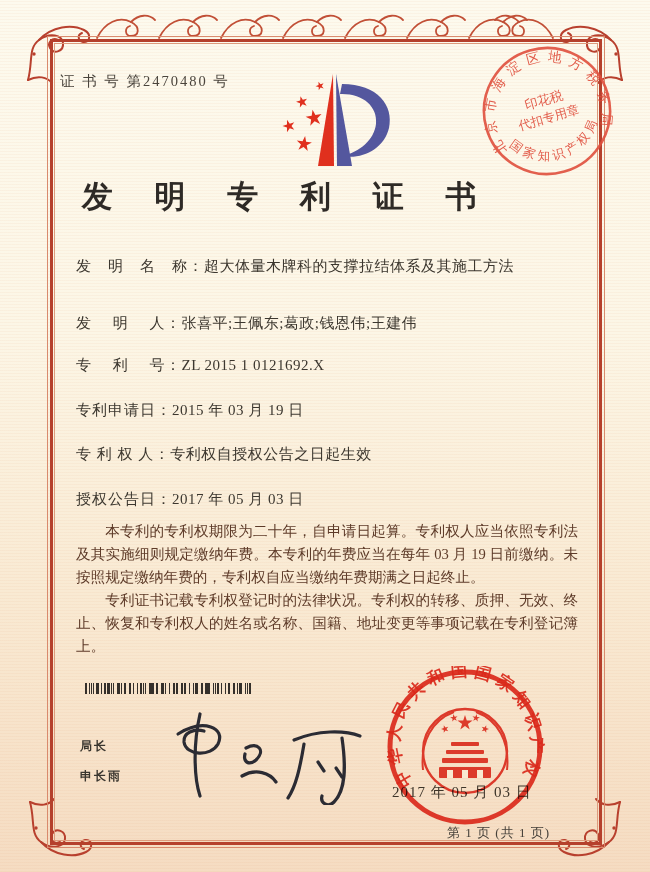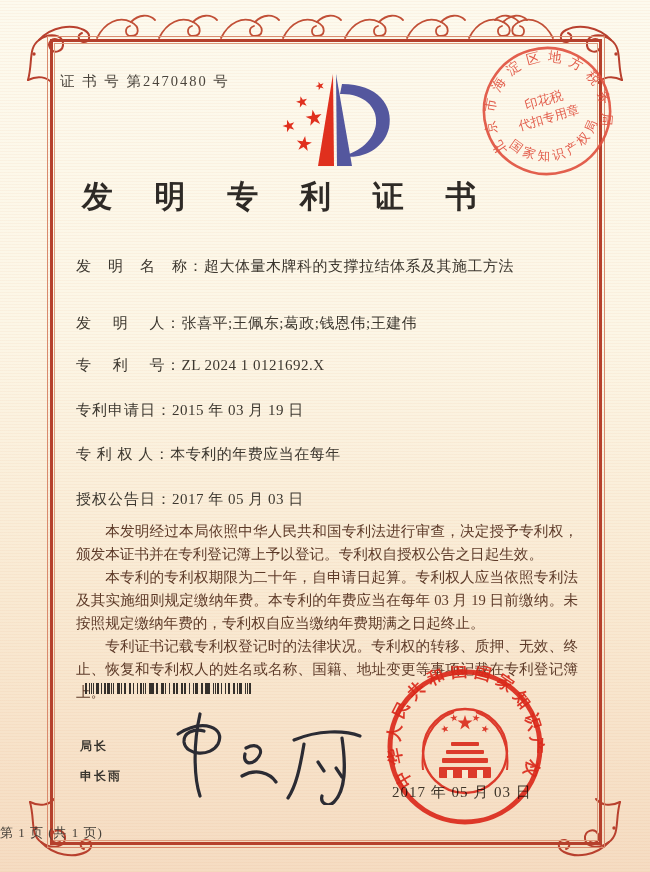--- a/index.html
+++ b/index.html
@@ -34,21 +34,21 @@
     background-image:
       repeating-linear-gradient(90deg,#35302b 0 1.5px,transparent 1.5px 4px),
       repeating-linear-gradient(90deg,#35302b 0 1px,transparent 1px 6.5px),
       repeating-linear-gradient(90deg,#35302b 0 2px,transparent 2px 11px);}
   .director{left:80px;top:731px;font-family:"Liberation Sans",sans-serif;font-weight:bold;
             font-size:12px;color:#3a362f;line-height:30px;letter-spacing:2px;}
   .sig{left:138px;top:700px;width:240px;height:105px;}
   .seal{left:384px;top:666px;width:162px;height:162px;}
   .seal-date{left:392px;top:783px;font-size:15px;letter-spacing:1px;color:#403c35;
              mix-blend-mode:multiply;white-space:nowrap;}
-  .footer{left:0;top:824px;width:550px;text-align:left;font-size:13px;color:#46413a;letter-spacing:1px;}
+  .footer{left:0;top:824px;width:550px;text-align:right;font-size:13px;color:#46413a;letter-spacing:1px;}
   .logo{left:256px;top:66px;width:140px;height:112px;}
   .taxstamp{left:476px;top:40px;width:142px;height:142px;transform:rotate(-16deg);opacity:0.9;}
 </style>
 </head>
 <body>
 
 <div class="page">
 
   <svg class="abs topband" viewBox="0 0 460 28">
     <defs>
@@ -140,27 +140,26 @@
       <textPath href="#taxBottom" textLength="108" lengthAdjust="spacing">国家知识产权局</textPath>
     </text>
     <text x="71" y="64" text-anchor="middle" font-size="13" fill="#df4c3a">印花税</text>
     <text x="71" y="82" text-anchor="middle" font-size="12.5" fill="#df4c3a">代扣专用章</text>
   </svg>
 
   <div class="abs title">发 明 专 利 证 书</div>
 
   <div class="abs frow r1"><span class="lab">发　明　名　称：</span><span>超大体量木牌科的支撑拉结体系及其施工方法</span></div>
   <div class="abs frow r2"><span class="lab">发　 明 　人：</span><span>张喜平;王佩东;葛政;钱恩伟;王建伟</span></div>
-  <div class="abs frow r3"><span class="lab">专　 利 　号：</span><span>ZL 2024 1 0121692.X</span></div>
+  <div class="abs frow r3"><span class="lab">专　 利 　号：</span><span>ZL 2015 1 0121692.X</span></div>
   <div class="abs frow r4"><span class="lab">专利申请日：</span><span>2015 年 03 月 19 日</span></div>
-  <div class="abs frow r5"><span class="lab">专 利 权 人：</span><span>本专利的年费应当在每年</span></div>
+  <div class="abs frow r5"><span class="lab">专 利 权 人：</span><span>专利权自授权公告之日起生效</span></div>
   <div class="abs frow r6"><span class="lab">授权公告日：</span><span>2017 年 05 月 03 日</span></div>
 
   <div class="abs bodytext">
-    <p>本发明经过本局依照中华人民共和国专利法进行审查，决定授予专利权，颁发本证书并在专利登记簿上予以登记。专利权自授权公告之日起生效。</p>
     <p>本专利的专利权期限为二十年，自申请日起算。专利权人应当依照专利法及其实施细则规定缴纳年费。本专利的年费应当在每年 03 月 19 日前缴纳。未按照规定缴纳年费的，专利权自应当缴纳年费期满之日起终止。</p>
     <p>专利证书记载专利权登记时的法律状况。专利权的转移、质押、无效、终止、恢复和专利权人的姓名或名称、国籍、地址变更等事项记载在专利登记簿上。</p>
   </div>
 
   <div class="abs barcode"></div>
 
   <div class="abs director">
     <div>局长</div>
     <div>申长雨</div>
   </div>

